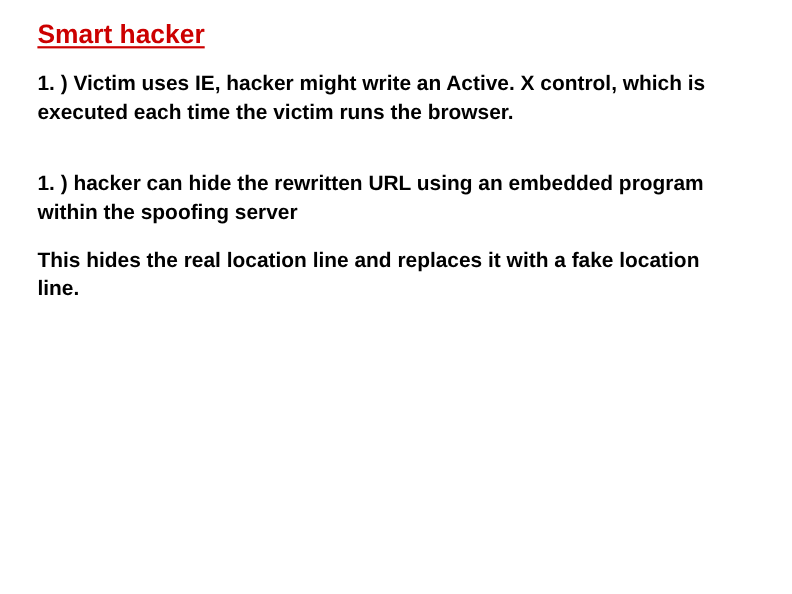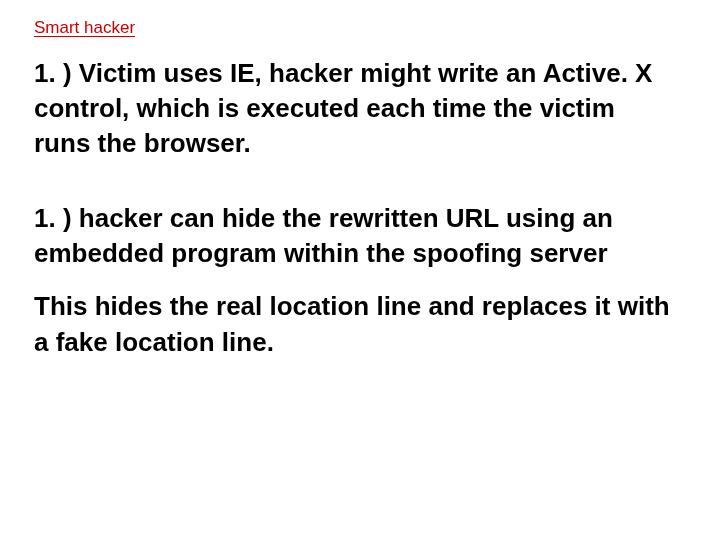--- a/index.html
+++ b/index.html
@@ -12,29 +12,29 @@
     color: #000000;
   }
   .slide {
     box-sizing: border-box;
     width: 720px;
     height: 540px;
     padding: 18px 34px 20px 34px;
   }
   .title {
     color: #cc0000;
-    font-weight: normal;
-    font-size: 17px;
+    font-weight: bold;
+    font-size: 24px;
     text-decoration: underline;
     text-decoration-color: #cc0000;
     text-underline-offset: 3px;
     margin: 0 0 18px 0;
   }
   .para {
-    font-size: 26px;
+    font-size: 19px;
     font-weight: bold;
     line-height: 1.35;
     margin: 0 0 18px 0;
     max-width: 640px;
   }
   .gap {
     height: 22px;
   }
 </style>
 </head>

